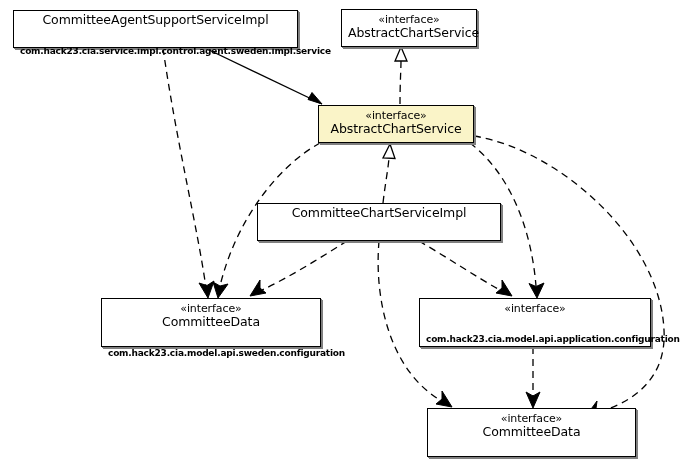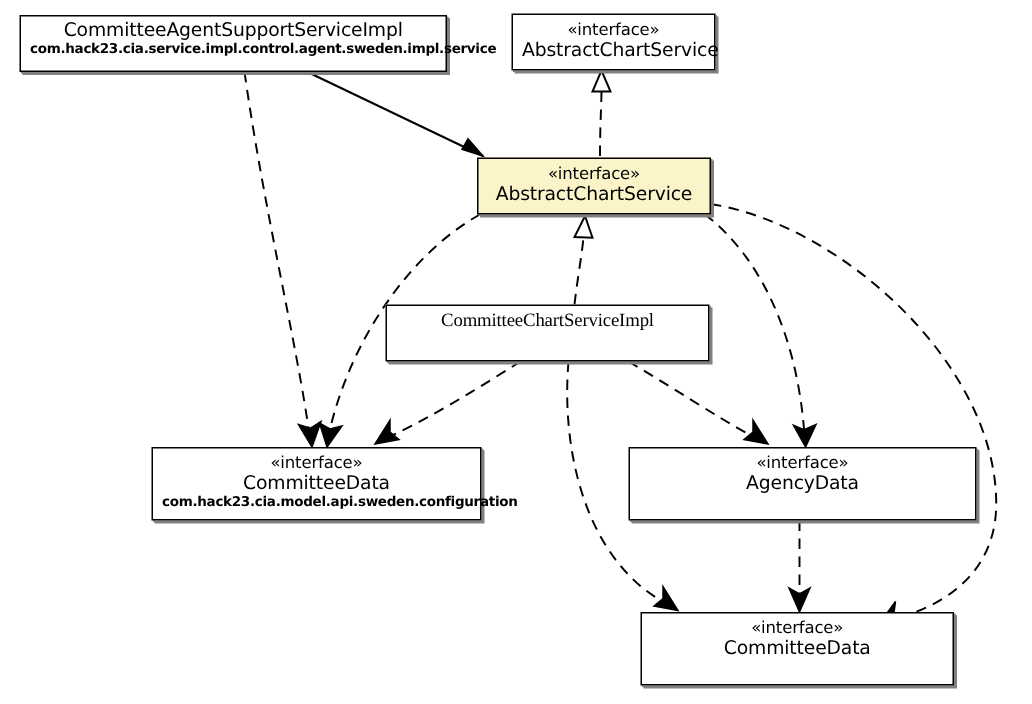--- a/index.html
+++ b/index.html
@@ -51,21 +51,21 @@
     color: #000000;
     display: block;
     letter-spacing: -0.1px;
   }
   .pkg {
     font-size: 9px;
     color: #000000;
     display: block;
     font-weight: bold;
     letter-spacing: -0.2px;
-    margin-top: 1px;
+    margin-top: 19px;
   }
 </style>
 </head>
 <body>
 
 <div id="diagram">
 
   <svg id="edges" viewBox="0 0 688 469" width="688" height="469" xmlns="http://www.w3.org/2000/svg">
 
     <g>
@@ -132,33 +132,33 @@
   <div class="uml-node" style="left:341px; top:9px; width:136px; height:38px; padding-top:4px;">
     <span class="stereotype">«interface»</span>
     <span class="cname">AbstractChartService</span>
   </div>
 
   <div class="uml-node highlight" style="left:318px; top:105px; width:156px; height:38px; padding-top:4px;">
     <span class="stereotype">«interface»</span>
     <span class="cname">AbstractChartService</span>
   </div>
 
-  <div class="uml-node" style="left:257px; top:203px; width:216px; height:38px;font-family:Liberation Serif, serif;">
+  <div class="uml-node" style="left:257px; top:203px; width:244px; height:38px;">
     <span class="cname">CommitteeChartServiceImpl</span>
   </div>
 
   <div class="uml-node" style="left:101px; top:298px; width:220px; height:49px; padding-top:4px;">
     <span class="stereotype">«interface»</span>
     <span class="cname">CommitteeData</span>
     <span class="pkg">com.hack23.cia.model.api.sweden.configuration</span>
   </div>
 
   <div class="uml-node" style="left:419px; top:298px; width:232px; height:49px; padding-top:4px;">
     <span class="stereotype">«interface»</span>
-    <span class="cname">AgencyData</span>
+    <span class="pkg">com.hack23.cia.model.api.application.configuration</span>
   </div>
 
   <div class="uml-node" style="left:427px; top:408px; width:209px; height:49px; padding-top:4px;">
     <span class="stereotype">«interface»</span>
     <span class="cname">CommitteeData</span>
   </div>
 
 </div>
 
 </body></html>

